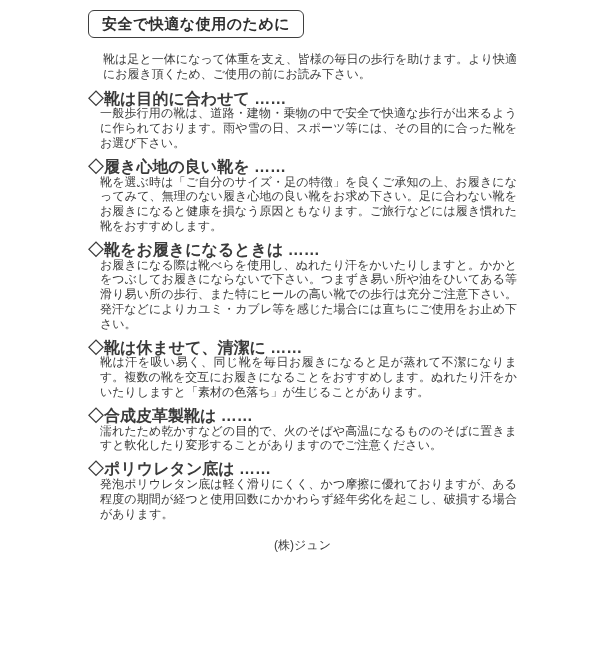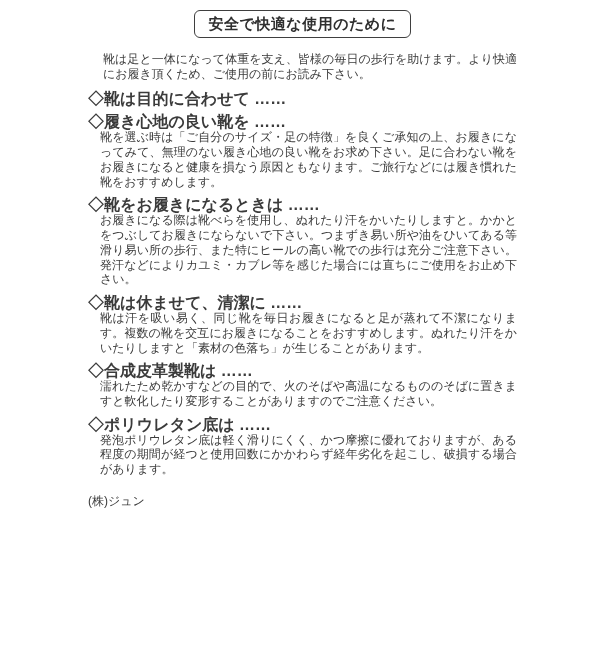--- a/index.html
+++ b/index.html
@@ -10,21 +10,20 @@
     box-sizing: border-box;
     background: #ffffff;
     padding: 10px 83px 0 88px;
     font-family: "Liberation Sans", sans-serif;
     color: #3b3b3b;
     font-size: 12px;
     line-height: 14.8px;
     overflow: hidden;
   }
   .title-wrap {
-    text-align: center;
     margin: 0 0 14px 0;
   }
   .title-box {
     display: inline-block;
     border: 1.5px solid #3f3f3f;
     border-radius: 6px;
     padding: 3px 13px 4px 13px;
     font-size: 15px;
     font-weight: bold;
     letter-spacing: 0.5px;
@@ -42,38 +41,39 @@
     font-weight: bold;
     line-height: 14.8px;
   }
   .section-body {
     margin: 0 0 0 12px;
     text-align: justify;
     white-space: pre-line;
   }
   .footer {
     margin-top: 16px;
-    text-align: left;
+    text-align: center;
     line-height: 16px;
   }
   .footer div { margin: 0; }
 </style>
 </head>
 <body>
 
 <div class="page">
 
   <div class="title-wrap">
     <div class="title-box">安全で快適な使用のために</div>
   </div>
 
   <p class="intro">靴は足と一体になって体重を支え、皆様の毎日の歩行を助けます。より快適にお履き頂くため、ご使用の前にお読み下さい。</p>
 
   <div class="section">
     <h2 class="section-heading">◇靴は目的に合わせて ……</h2>
+    <p class="section-body">一般歩行用の靴は、道路・建物・乗物の中で安全で快適な歩行が出来るように作られております。雨や雪の日、スポーツ等には、その目的に合った靴をお選び下さい。</p>
   </div>
 
   <div class="section">
     <h2 class="section-heading">◇履き心地の良い靴を ……</h2>
     <p class="section-body">靴を選ぶ時は「ご自分のサイズ・足の特徴」を良くご承知の上、お履きになってみて、無理のない履き心地の良い靴をお求め下さい。足に合わない靴をお履きになると健康を損なう原因ともなります。ご旅行などには履き慣れた靴をおすすめします。</p>
   </div>
 
   <div class="section">
     <h2 class="section-heading">◇靴をお履きになるときは ……</h2>
     <p class="section-body">お履きになる際は靴べらを使用し、ぬれたり汗をかいたりしますと。かかとをつぶしてお履きにならないで下さい。つまずき易い所や油をひいてある等滑り易い所の歩行、また特にヒールの高い靴での歩行は充分ご注意下さい。発汗などによりカユミ・カブレ等を感じた場合には直ちにご使用をお止め下さい。</p>

